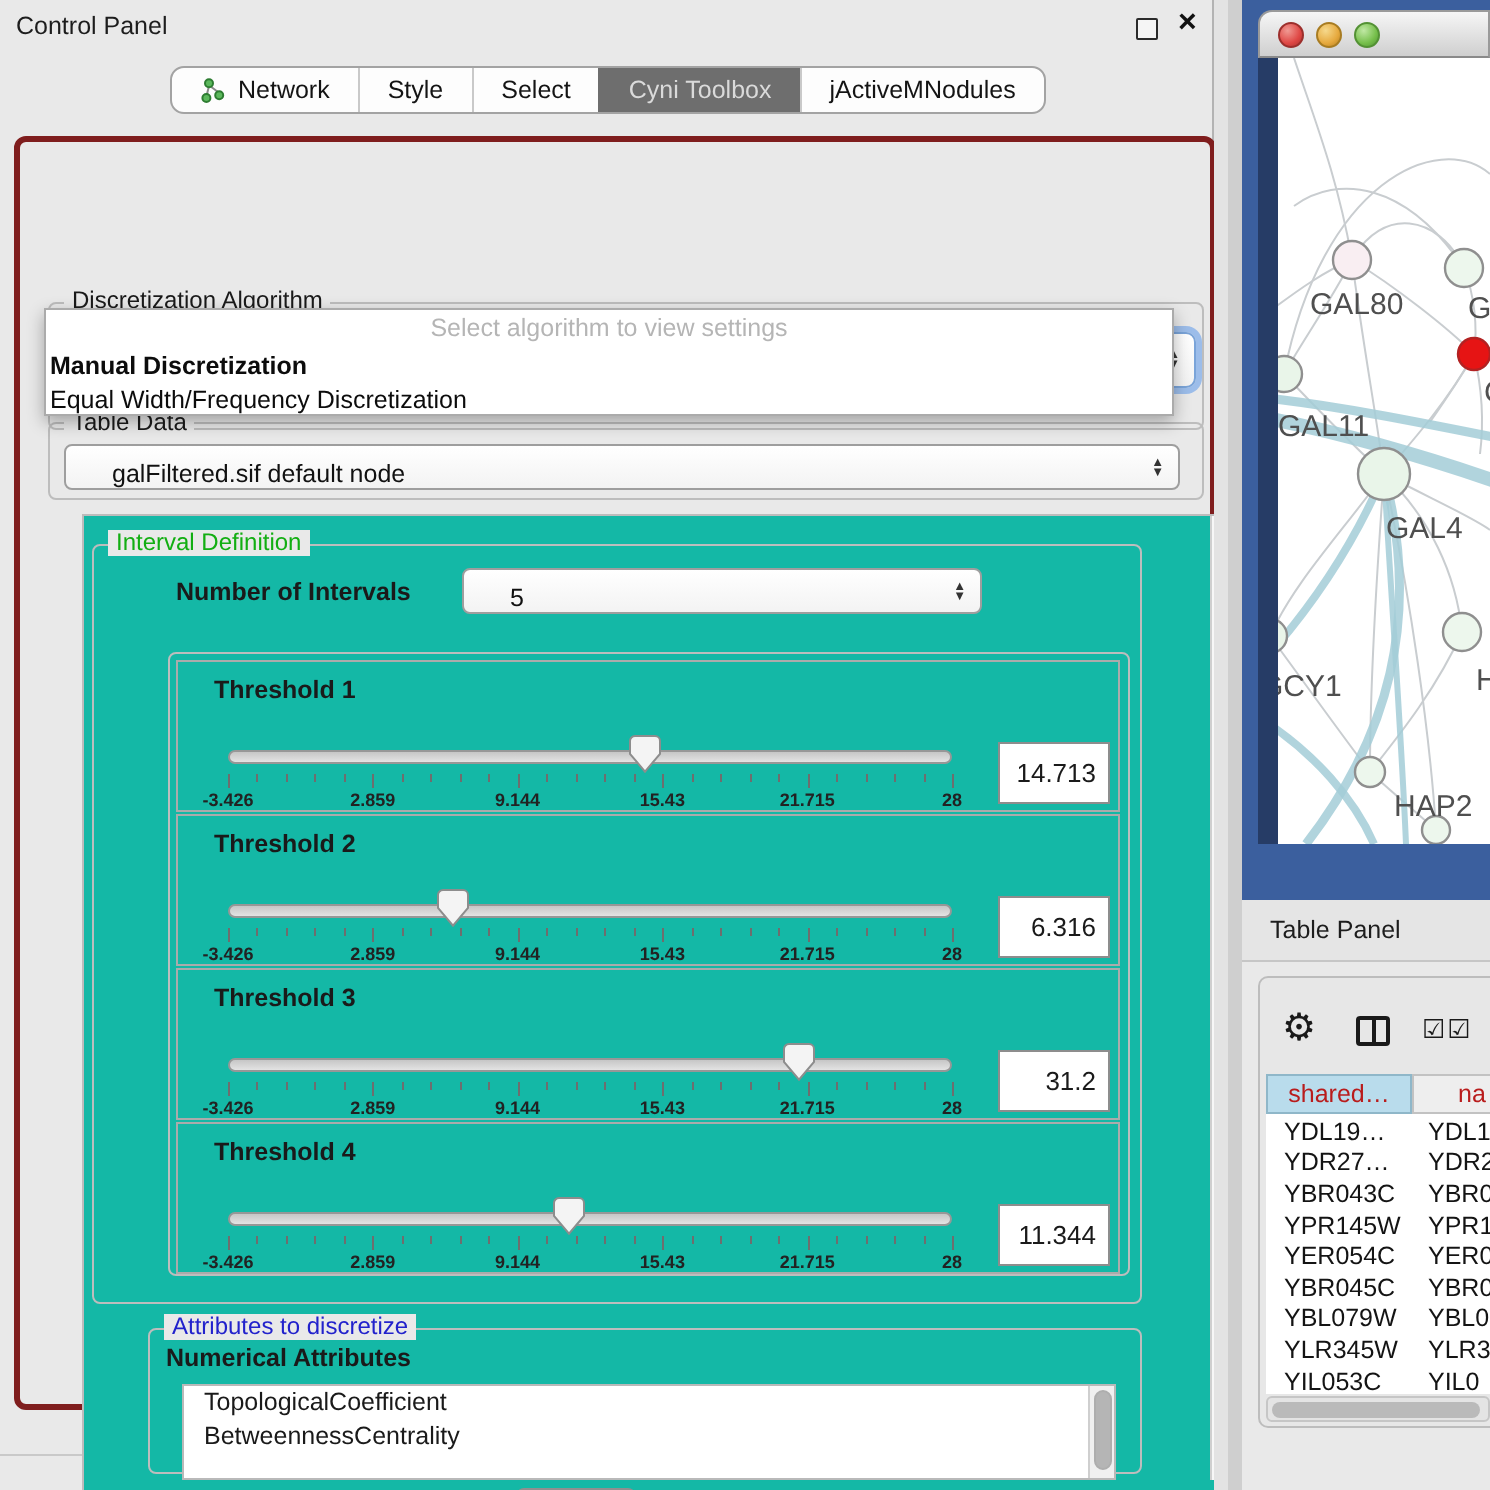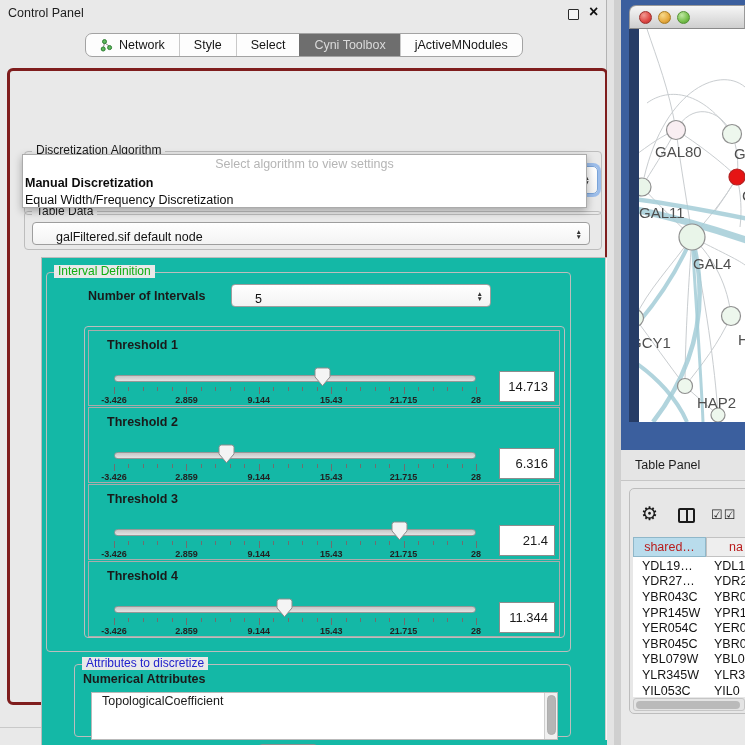--- a/index.html
+++ b/index.html
@@ -285,21 +285,21 @@
             <div class="tick-label" style="left: 314.6px; top: 64px;">21.715</div>
             <div class="tick" style="left: 329.08px; top: 56px; height: 4px;"></div>
             <div class="tick" style="left: 343.56px; top: 56px; height: 4px;"></div>
             <div class="tick" style="left: 358.04px; top: 56px; height: 4px;"></div>
             <div class="tick" style="left: 372.52px; top: 56px; height: 4px;"></div>
             <div class="tick" style="left: 387px; top: 56px; height: 7px;"></div>
             <div class="tick-label" style="left: 387px; top: 64px;">28</div>
             <div class="sl-thumb" style="left: 302.474px;"><svg width="17" height="20" viewBox="0 0 17 20">
                 <path d="M3.5,1 h10 a2.5,2.5 0 0 1 2.5,2.5 v6.4 L8.5,18.8 L1,9.9 V3.5 a2.5,2.5 0 0 1 2.5,-2.5 Z" fill="#f4f4f4" stroke="#8d8d8d" stroke-width="1"></path>
               </svg></div>
-            <div class="val-box">21.4</div>
+            <div class="val-box">31.2</div>
           </div>
           <div class="thr-row" style="top: 231px;">
             <div class="thr-label">Threshold 4</div>
             <div class="sl-track"></div>
             <div class="tick" style="left: 25px; top: 56px; height: 7px;"></div>
             <div class="tick-label" style="left: 25px; top: 64px;">-3.426</div>
             <div class="tick" style="left: 39.48px; top: 56px; height: 4px;"></div>
             <div class="tick" style="left: 53.96px; top: 56px; height: 4px;"></div>
             <div class="tick" style="left: 68.44px; top: 56px; height: 4px;"></div>
             <div class="tick" style="left: 82.92px; top: 56px; height: 4px;"></div>
@@ -335,20 +335,21 @@
             <div class="val-box">11.344</div>
           </div>
         </div>
 
       <div class="groupbox" style="left:32px; top:406px; width:497px; height:73px;"></div>
       <span class="grouplabel" style="left:40px; top:399px; color:#2222cc;">Attributes to discretize</span>
       <span class="abs" style="left:41px; top:414px; font-size:12.5px; font-weight:700;">Numerical Attributes</span>
       <div class="list-box" style="left:49px; top:434px; width:467px; height:48px;">
         <div id="attr-items">
             <div class="list-item">TopologicalCoefficient</div>
+            <div class="list-item">BetweennessCentrality</div>
           </div>
         <div class="vsb-track" style="right:0; top:0; width:13px; height:46px; background:#f0f0f0;">
           <div class="vsb-thumb" style="left:2px; top:2px; width:9px; height:40px; background:#b5b5b5;"></div>
         </div>
       </div>
     </div>
 
     <div class="abs" id="apply-btn">
       <span>Apply</span>
     </div>

